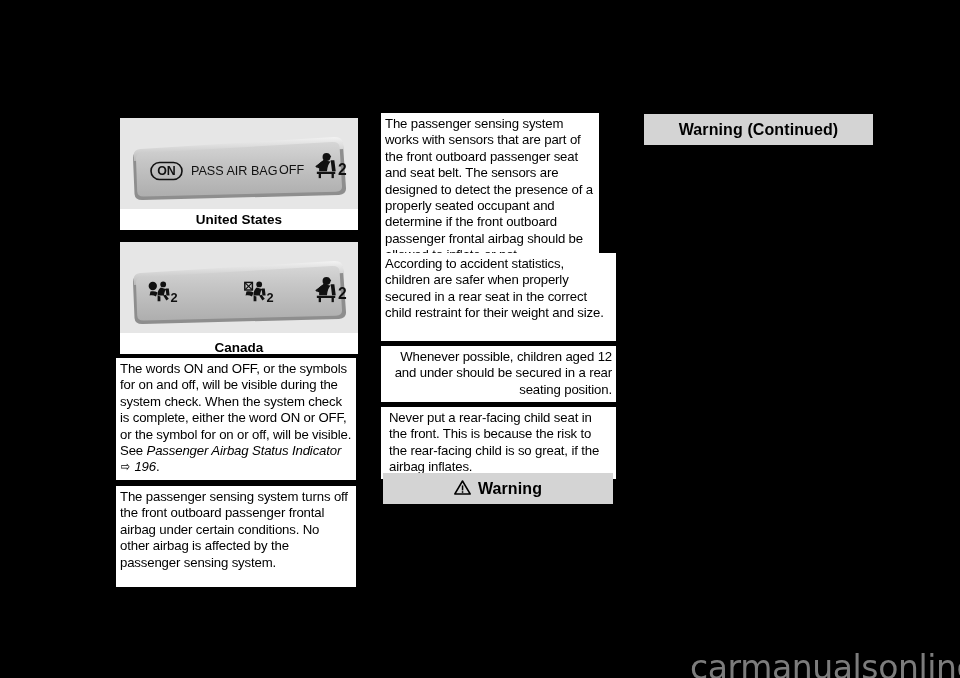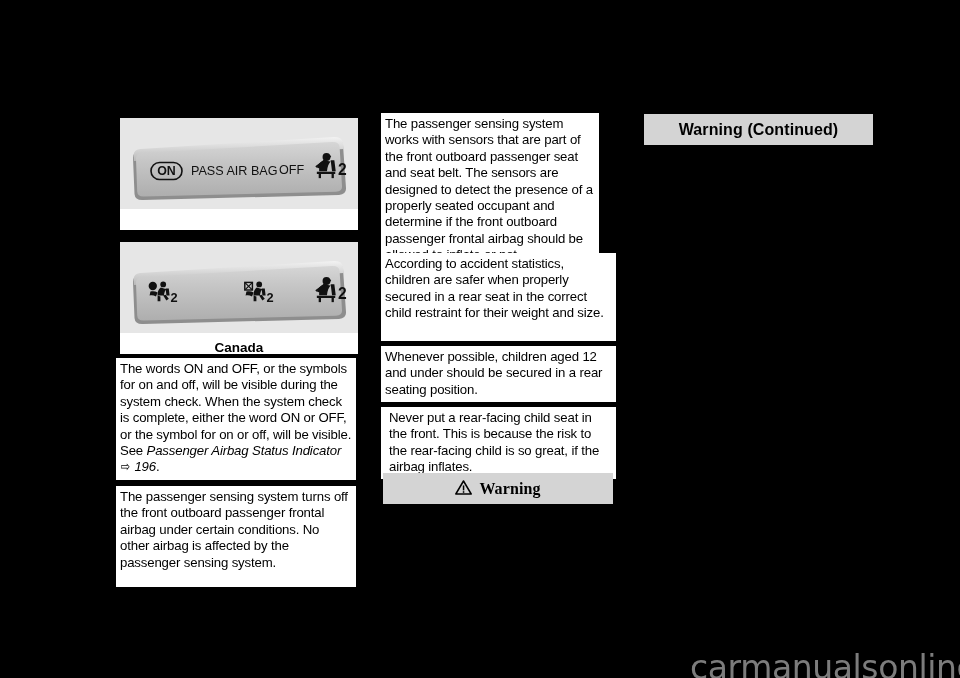--- a/index.html
+++ b/index.html
@@ -149,21 +149,21 @@
           <path d="M17,10 L21,10 L22.5,22 L18.5,22 Z" fill="#111"></path>
 
           <path d="M9.5,10.5 C5,12 2.5,15.5 2.5,18.5 L8,19 C8.5,15.5 10,12.8 12,11.5 Z" fill="#111"></path>
 
           <path d="M1,17.5 L17,5.5" stroke="#111" stroke-width="2.1"></path>
           <text x="25" y="26" font-family="Liberation Sans, sans-serif" font-size="17" font-weight="bold" fill="#111">2</text>
         </g>
       </svg>
     </div>
   </div>
-  <div class="fig-caption" style="left:120px; top:209px; width:238px; height:21px; padding-top:16px;">United States</div>
+  <div class="fig-caption" style="left:120px; top:209px; width:238px; height:21px; padding-top:1px;">United States</div>
 
   <div class="figure" style="left:120px; top:234px; width:238px; height:95px;">
     <div class="bezel-wrap">
       <svg class="bezel-svg" width="238" height="95" viewBox="0 0 238 95" xmlns="http://www.w3.org/2000/svg">
         <defs>
           <linearGradient id="gface2" x1="0" y1="0" x2="0" y2="1">
             <stop offset="0%" stop-color="#d6d6d6"></stop>
             <stop offset="35%" stop-color="#c6c6c6"></stop>
             <stop offset="100%" stop-color="#aeaeae"></stop>
           </linearGradient>
@@ -224,29 +224,29 @@
   </div>
 
   <div class="card" style="left:381px; top:105px; width:218px; height:143px;margin-top:8px;">
     <p>The passenger sensing system works with sensors that are part of the front outboard passenger seat and seat belt. The sensors are designed to detect the presence of a properly seated occupant and determine if the front outboard passenger frontal airbag should be allowed to inflate or not.</p>
   </div>
 
   <div class="card" style="left:381px; top:253px; width:235px; height:88px;">
     <p>According to accident statistics, children are safer when properly secured in a rear seat in the correct child restraint for their weight and size.</p>
   </div>
 
-  <div class="card" style="left:381px; top:346px; width:235px; height:56px;">
+  <div class="card" style="left:381px; top:346px; width:235px; height:56px;text-align:right;">
     <p>Whenever possible, children aged 12 and under should be secured in a rear seating position.</p>
   </div>
 
   <div class="card" style="left:381px; top:407px; width:235px; height:72px;padding-left:8px;">
     <p>Never put a rear-facing child seat in the front. This is because the risk to the rear-facing child is so great, if the airbag inflates.</p>
   </div>
 
-  <div class="warn-box" style="left:383px; top:473px; width:230px; height:31px;font-family:Liberation Serif, serif;">
+  <div class="warn-box" style="left:383px; top:473px; width:230px; height:31px;">
     <span class="tri">
       <svg width="17" height="15" viewBox="0 0 17 15" xmlns="http://www.w3.org/2000/svg">
         <path d="M8.5,1 L16.2,14 L0.8,14 Z" fill="none" stroke="#000" stroke-width="1.5" stroke-linejoin="round"></path>
         <rect x="7.8" y="5.4" width="1.5" height="5" fill="#000"></rect>
         <rect x="7.8" y="11.2" width="1.5" height="1.6" fill="#000"></rect>
       </svg>
     </span>
     <span>Warning</span>
   </div>
 

